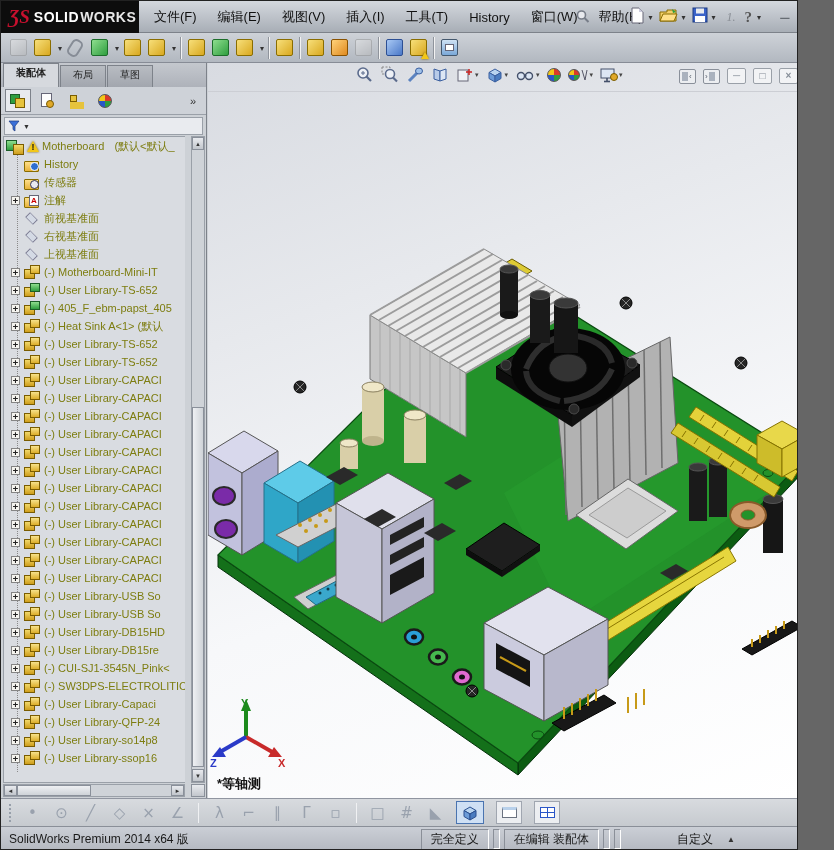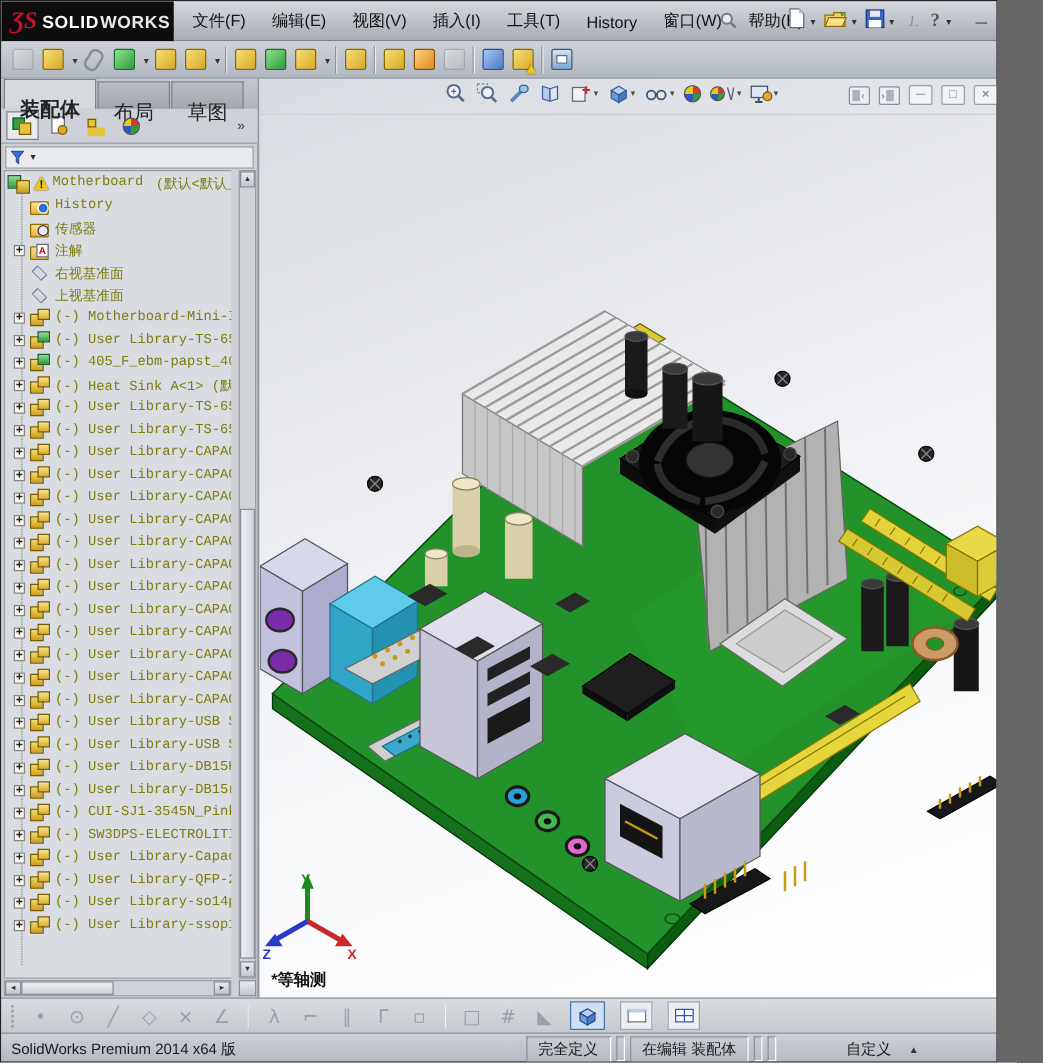--- a/index.html
+++ b/index.html
@@ -40,41 +40,41 @@
 .t2i.dd{margin-right:9px}
 .t2i.dd{position:relative}
 .t2i.dd::marker{}
 .t2i.dd:not(.warn):not(.photo)::after{content:"▾";position:absolute;right:-8px;top:8px;font-size:8px;color:#333}
 .t2i.sep{width:7px}
 .t2i.sep::before{width:1px;height:22px;background:#8f949c;border:none;border-right:1px solid #f2f2f2;border-radius:0}
 
 
 .leftpanel{position:absolute;left:0;top:62px;width:206px;height:735px;background:#cdd1d6;border-right:1px solid #7d828a}
 .tabs{height:24px;display:flex;align-items:flex-end;background:linear-gradient(#c4c8ce,#aeb2ba);padding-left:2px}
-.tab{height:22px;padding:14px 12px 0;font-size:16px;color:#222;border:1px solid #7d828a;border-bottom:none;background:linear-gradient(#b8bcc2,#a2a6ae);margin-right:1px;cursor:default}
+.tab{height:22px;padding:2px 12px 0;font-size:10px;color:#222;border:1px solid #7d828a;border-bottom:none;background:linear-gradient(#b8bcc2,#a2a6ae);margin-right:1px;cursor:default}
 .tab.active{background:#d6d9de;height:24px;font-weight:bold;position:relative;z-index:2}
 .ptabs{height:28px;display:flex;align-items:center;gap:3px;padding:2px 4px;background:#ced2d8;border-bottom:1px solid #9aa0a8}
 .ptab{width:26px;height:23px;display:flex;align-items:center;justify-content:center;position:relative;border:1px solid transparent}
 .ptab.active{background:#e8eaee;border:1px solid #7d828a}
 .pt-feat{width:16px;height:14px;position:relative}
 .pt-feat::before{content:"";position:absolute;left:0;top:0;width:8px;height:8px;background:#2f9e3f;border:1px solid #1c5e28}
 .pt-feat::after{content:"";position:absolute;right:1px;bottom:0;width:8px;height:8px;background:#e6c33c;border:1px solid #7a5c00}
 .pt-prop{width:14px;height:15px;position:relative}
 .pt-prop::before{content:"";position:absolute;left:1px;top:0;width:9px;height:12px;background:#fdfdfd;border:1px solid #667}
 .pt-prop::after{content:"";position:absolute;right:0;bottom:0;width:6px;height:6px;border-radius:50%;background:#e0a828;border:1px solid #7a5c00}
 .pt-cfg{width:14px;height:14px;position:relative}
 .pt-cfg::before{content:"";position:absolute;left:1px;top:1px;width:5px;height:5px;background:#e6c33c;border:1px solid #7a5c00;box-shadow:7px 7px 0 #e6c33c,0 7px 0 #e6c33c}
 .ball{border-radius:50%;background:conic-gradient(#d93a2a 0 90deg,#2f9e3f 90deg 180deg,#2a56c8 180deg 270deg,#f2c718 270deg 360deg);border:1px solid #555}
 .pt-disp{width:14px;height:14px}
 .ptab-overflow{margin-left:auto;font-size:11px;color:#333;padding-right:6px}
 .filterrow{height:18px;margin:2px 3px 1px;background:#e9ebef;border:1px solid #9aa0a8;display:flex;align-items:center;padding-left:3px;gap:2px}
 .filter-dd{font-size:7px;color:#333}
 
 
-.tree{position:absolute;left:2px;top:73px;width:182px;bottom:15px;background:#d9dce1;border:1px solid #9aa0a8;border-right:none;overflow:hidden;font-family:Liberation Mono, monospace;font-size:11px;color:#7d7d10}
+.tree{position:absolute;left:2px;top:73px;width:182px;bottom:15px;background:#d9dce1;border:1px solid #9aa0a8;border-right:none;overflow:hidden;font-family:Liberation Sans, sans-serif;font-size:11px;color:#7d7d10}
 .treelines{position:absolute;left:13px;top:18px;bottom:10px;border-left:1px dotted #8a8a8a}
 .trow,.troot{position:relative;height:18px;display:flex;align-items:center;white-space:nowrap}
 .troot{padding-left:2px;gap:2px}
 .trow{padding-left:7px}
 .exp{width:9px;height:9px;border:1px solid #848484;background:#f6f5f0;margin-right:4px;position:relative;visibility:hidden;flex:none;z-index:2}
 .exp.on{visibility:visible}
 .exp.on::before{content:"+";position:absolute;left:0;top:-1px;width:7px;font:bold 9px/9px "DejaVu Sans Mono",monospace;color:#222;text-align:center}
 .ticon{display:inline-block;width:16px;height:14px;position:relative;margin-right:4px;flex:none;z-index:2}
 .i-part::before,.i-partg::before{content:"";position:absolute;left:0;top:4px;width:9px;height:8px;background:linear-gradient(#f2d96a,#cf9e1c);border:1px solid #7a5c00}
 .i-part::after,.i-partg::after{content:"";position:absolute;left:6px;top:0;width:8px;height:7px;background:linear-gradient(#f7e28a,#dcae2a);border:1px solid #7a5c00}
@@ -289,20 +289,25 @@
           </div>
           <div class="trow">
             <span class="exp"></span>
             <span class="ticon fold i-fsensor"></span>
             <span class="tlabel">传感器</span>
           </div>
           <div class="trow">
             <span class="exp on"></span>
             <span class="ticon fold i-fnote"></span>
             <span class="tlabel">注解</span>
+          </div>
+          <div class="trow">
+            <span class="exp"></span>
+            <span class="ticon i-plane"></span>
+            <span class="tlabel">前视基准面</span>
           </div>
           <div class="trow">
             <span class="exp"></span>
             <span class="ticon i-plane"></span>
             <span class="tlabel">右视基准面</span>
           </div>
           <div class="trow">
             <span class="exp"></span>
             <span class="ticon i-plane"></span>
             <span class="tlabel">上视基准面</span>

